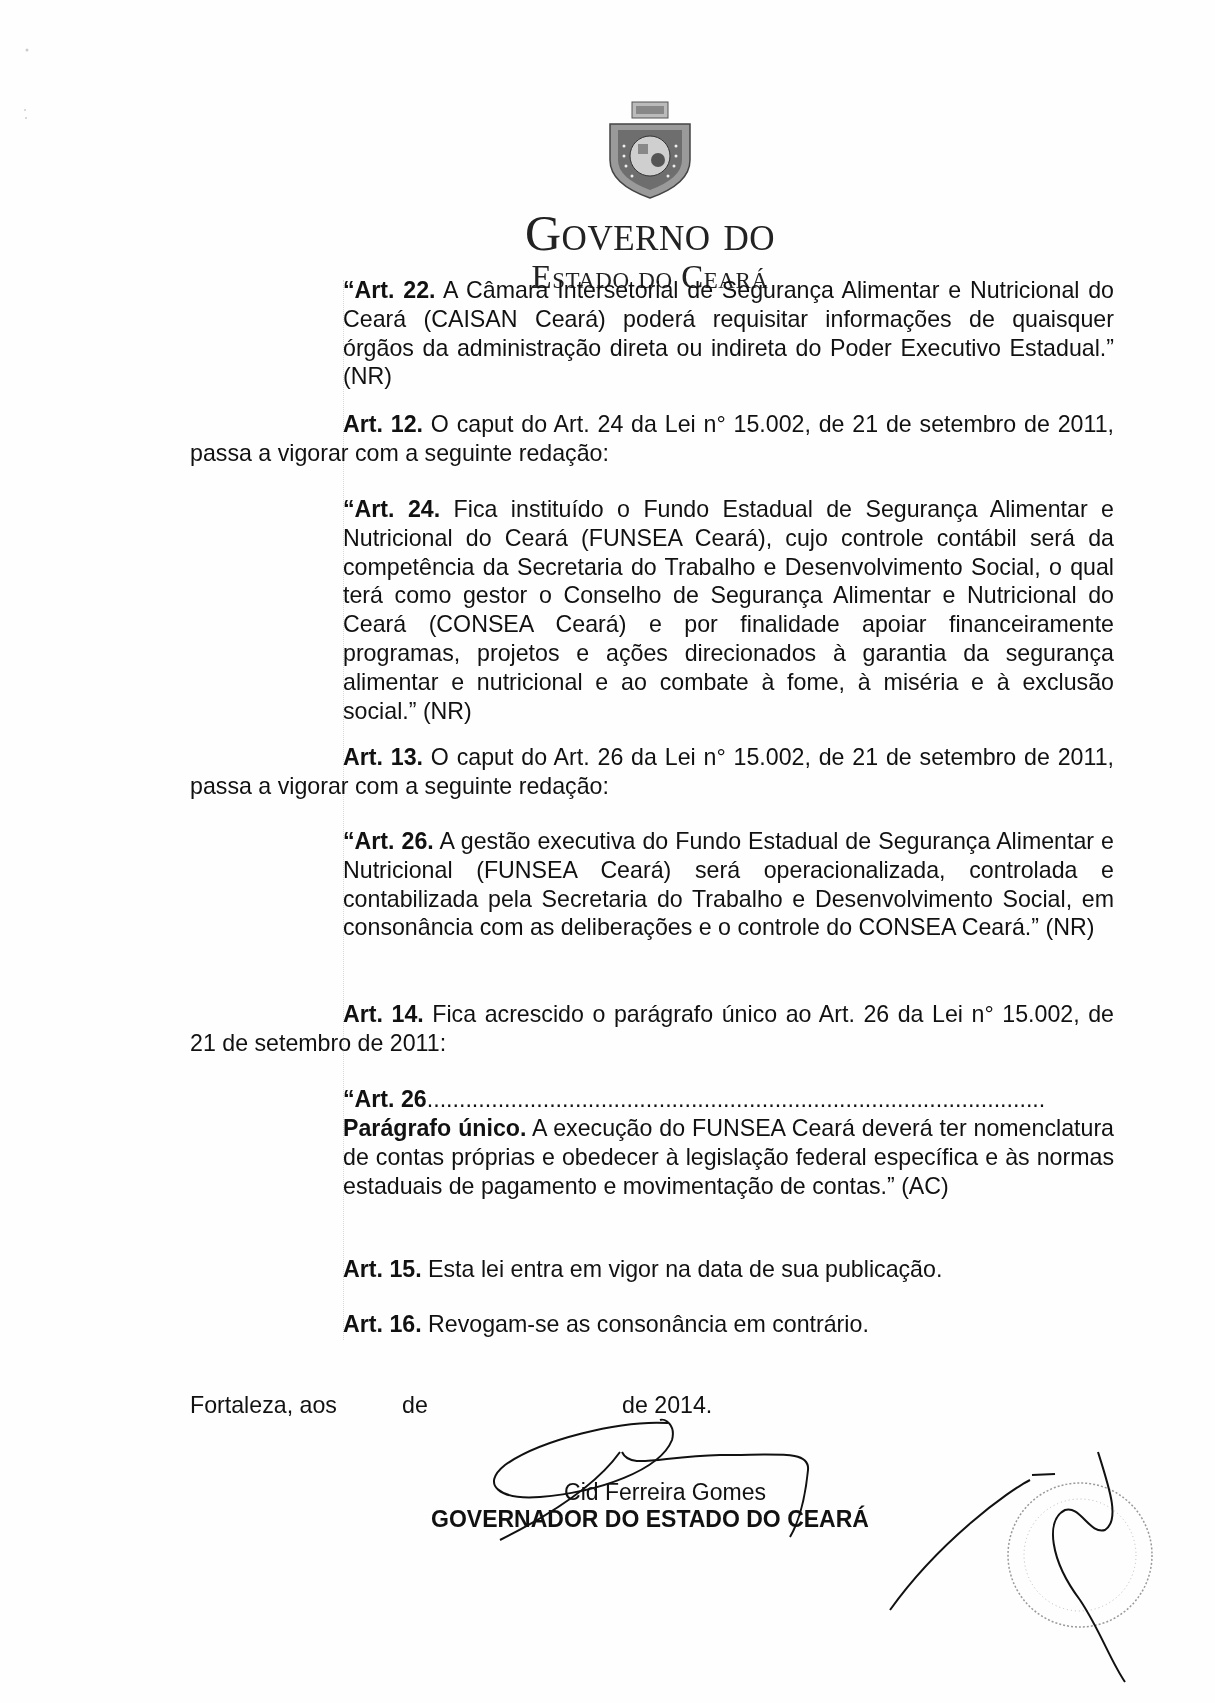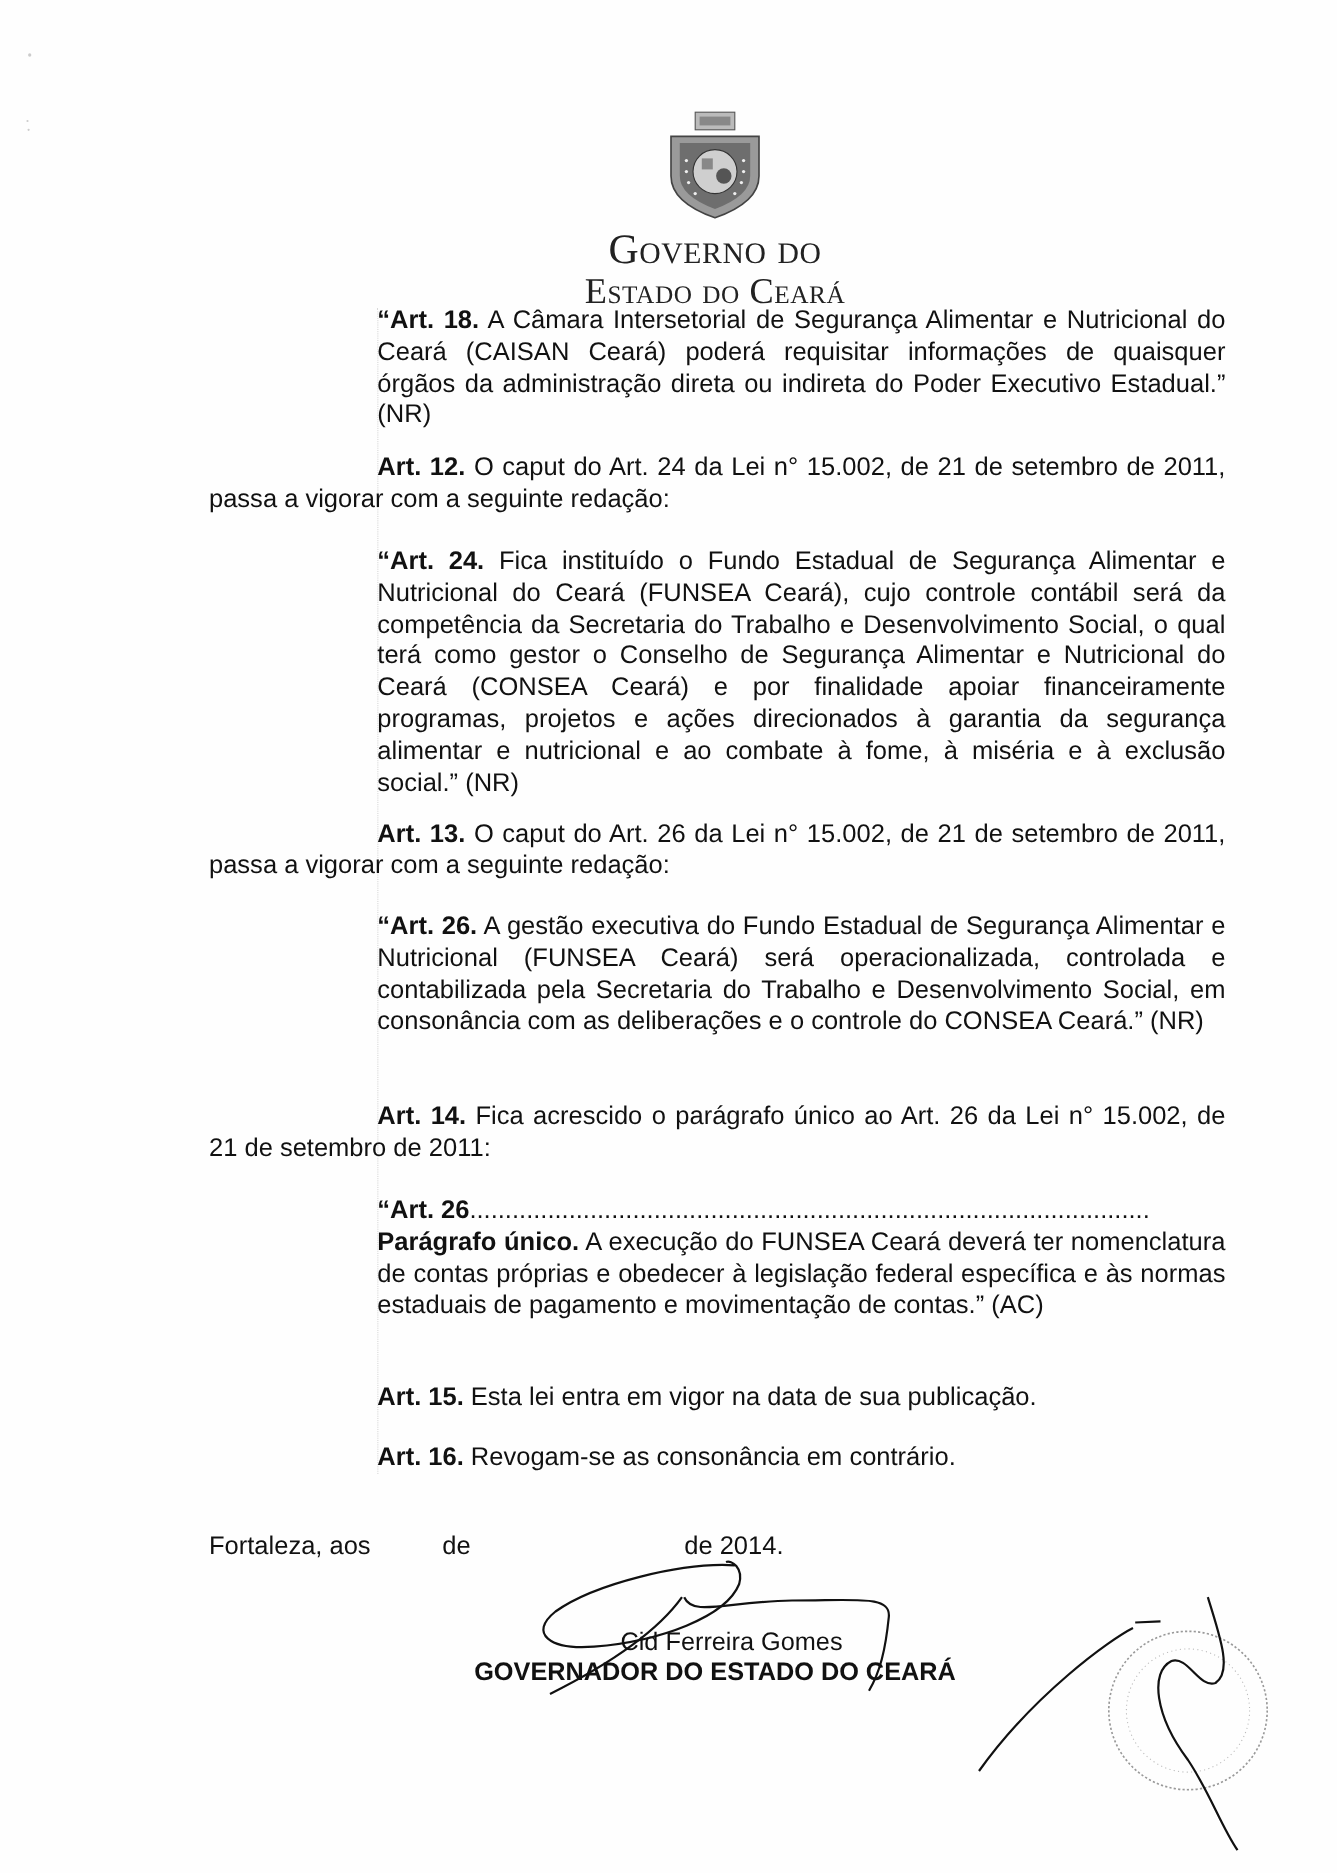--- a/index.html
+++ b/index.html
@@ -2,21 +2,21 @@
 <html><head>
 <meta charset="utf-8">
 <style>
   html, body { margin: 0; padding: 0; background: #ffffff; }
   body { width: 1215px; height: 1703px; position: relative; overflow: hidden;
          font-family: "Liberation Sans", sans-serif; color: #111; }
   .page { position: absolute; inset: 0; background: #fefefe; }
   .crest { position: absolute; left: 598px; top: 100px; width: 104px; height: 100px; }
   .gov-title { position: absolute; left: 480px; top: 208px; width: 340px; text-align: center;
                font-family: "Liberation Serif", "DejaVu Serif", serif; color: #222; line-height: 1; }
-  .gov-line1 { font-size: 38px; font-variant: small-caps; letter-spacing: 0.5px; font-family: Liberation Serif, serif; }
+  .gov-line1 { font-size: 50px; font-variant: small-caps; letter-spacing: 0.5px; font-family: Liberation Serif, serif; }
   .gov-line2 { font-size: 33px; font-variant: small-caps; letter-spacing: 0.5px; margin-top: 3px; }
   .t { position: absolute; font-size: 23.2px; line-height: 28.8px; text-align: justify;
        text-align-last: left; }
   .q { left: 343px; width: 771px; }
   .full { left: 190px; width: 924px; }
   .ind { display: inline-block; width: 153px; }
   b { font-weight: bold; }
   .dots { letter-spacing: 0px; }
   .sig-svg { position: absolute; left: 0; top: 0; }
   .signer { position: absolute; left: 380px; width: 560px; text-align: center; font-size: 23px; }
@@ -51,21 +51,21 @@
         <circle cx="70" cy="76" r="1.5"></circle>
     </g>
   </svg>
 
   <div class="gov-title">
     <div class="gov-line1">Governo do</div>
     <div class="gov-line2">Estado do Ceará</div>
   </div>
 
   <div class="t q" style="top:276px;">
-    <b>“Art. 18.</b><span> A Câmara Intersetorial de Segurança Alimentar e Nutricional do Ceará (CAISAN Ceará) poderá requisitar informações de quaisquer órgãos da administração direta ou indireta do Poder Executivo Estadual.” (NR)</span>
+    <b>“Art. 22.</b><span> A Câmara Intersetorial de Segurança Alimentar e Nutricional do Ceará (CAISAN Ceará) poderá requisitar informações de quaisquer órgãos da administração direta ou indireta do Poder Executivo Estadual.” (NR)</span>
   </div>
 
   <div class="t full" style="top:410px;">
     <span class="ind"></span><b>Art. 12.</b><span> O caput do Art. 24 da Lei n° 15.002, de 21 de setembro de 2011, passa a vigorar com a seguinte redação:</span>
   </div>
 
   <div class="t q" style="top:495px;">
     <b>“Art. 24.</b><span> Fica instituído o Fundo Estadual de Segurança Alimentar e Nutricional do Ceará (FUNSEA Ceará), cujo controle contábil será da competência da Secretaria do Trabalho e Desenvolvimento Social, o qual terá como gestor o Conselho de Segurança Alimentar e Nutricional do Ceará (CONSEA Ceará) e por finalidade apoiar financeiramente programas, projetos e ações direcionados à garantia da segurança alimentar e nutricional e ao combate à fome, à miséria e à exclusão social.” (NR)</span>
   </div>
 

